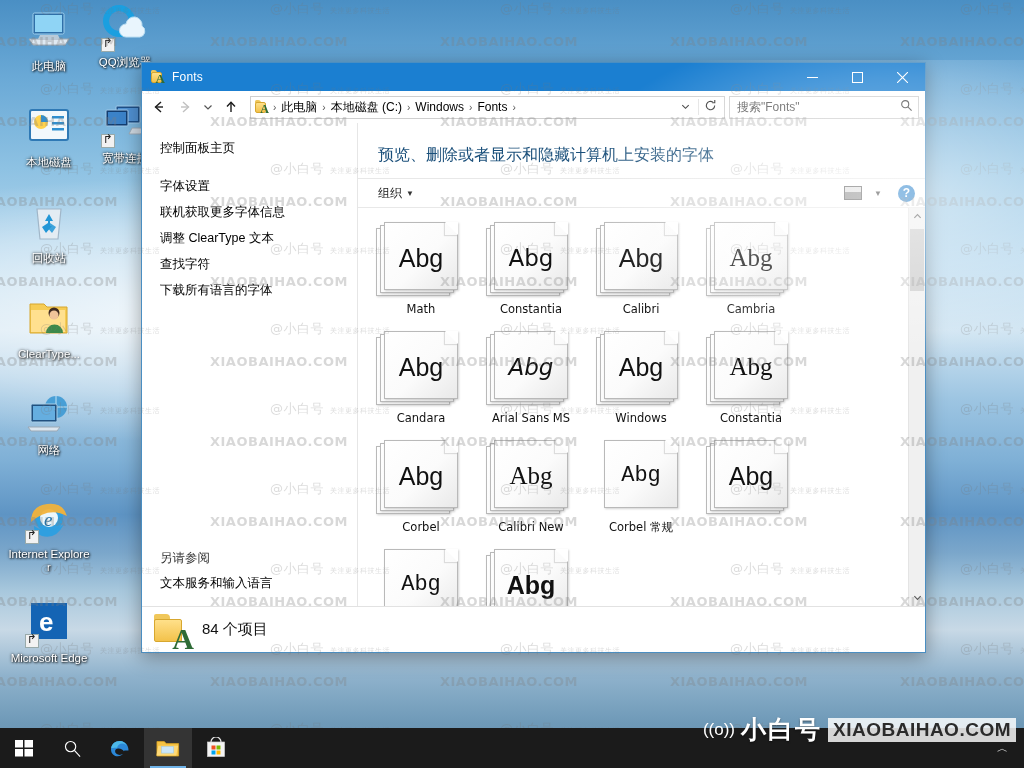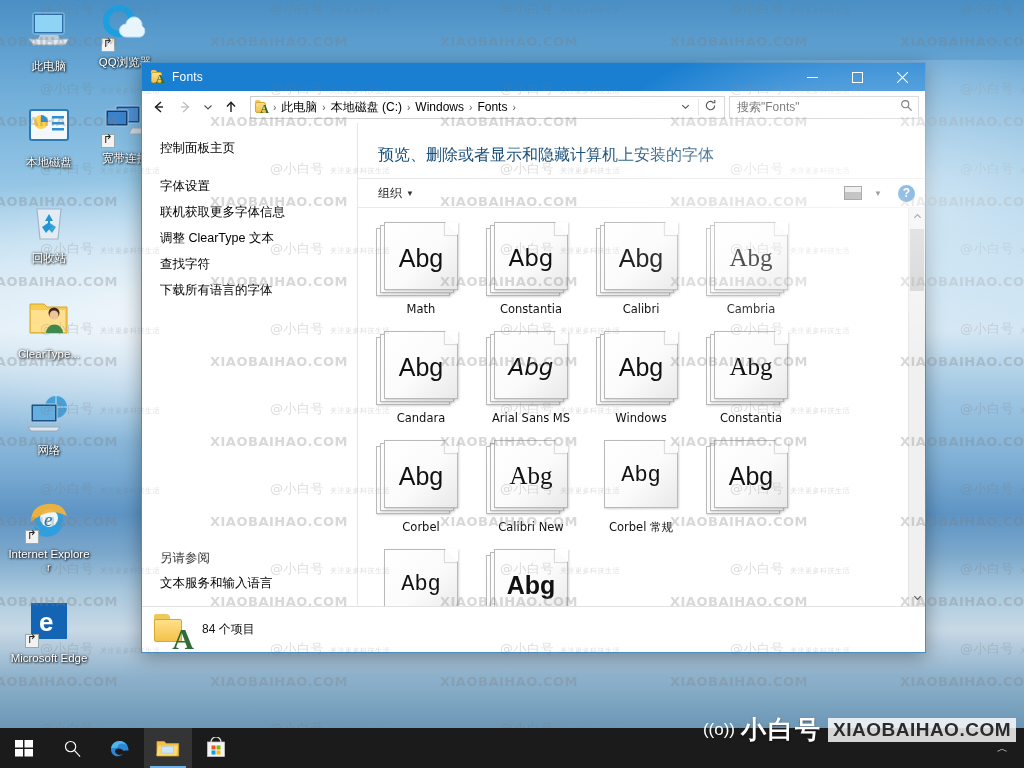--- a/index.html
+++ b/index.html
@@ -284,21 +284,21 @@
 
   .statusbar {
     height: 46px;
     border-top: 1px solid #e2e2e2;
     background: #fff;
     display: flex; align-items: center;
     padding-left: 10px;
     flex: 0 0 auto;
   }
   .sb-icon { width: 40px; height: 36px; position: relative; margin-right: 10px; }
-  .sb-text { font-size: 12px; color: #111; }
+  .sb-text { font-size: 15px; color: #111; }
 
   
   .folderA { position: absolute; inset: 0; }
   .folderA .tab {
     position: absolute; left: 4%; top: 8%;
     width: 42%; height: 18%;
     background: #f0c75a; border-radius: 2px 4px 0 0;
   }
   .folderA .body {
     position: absolute; left: 4%; top: 20%;

